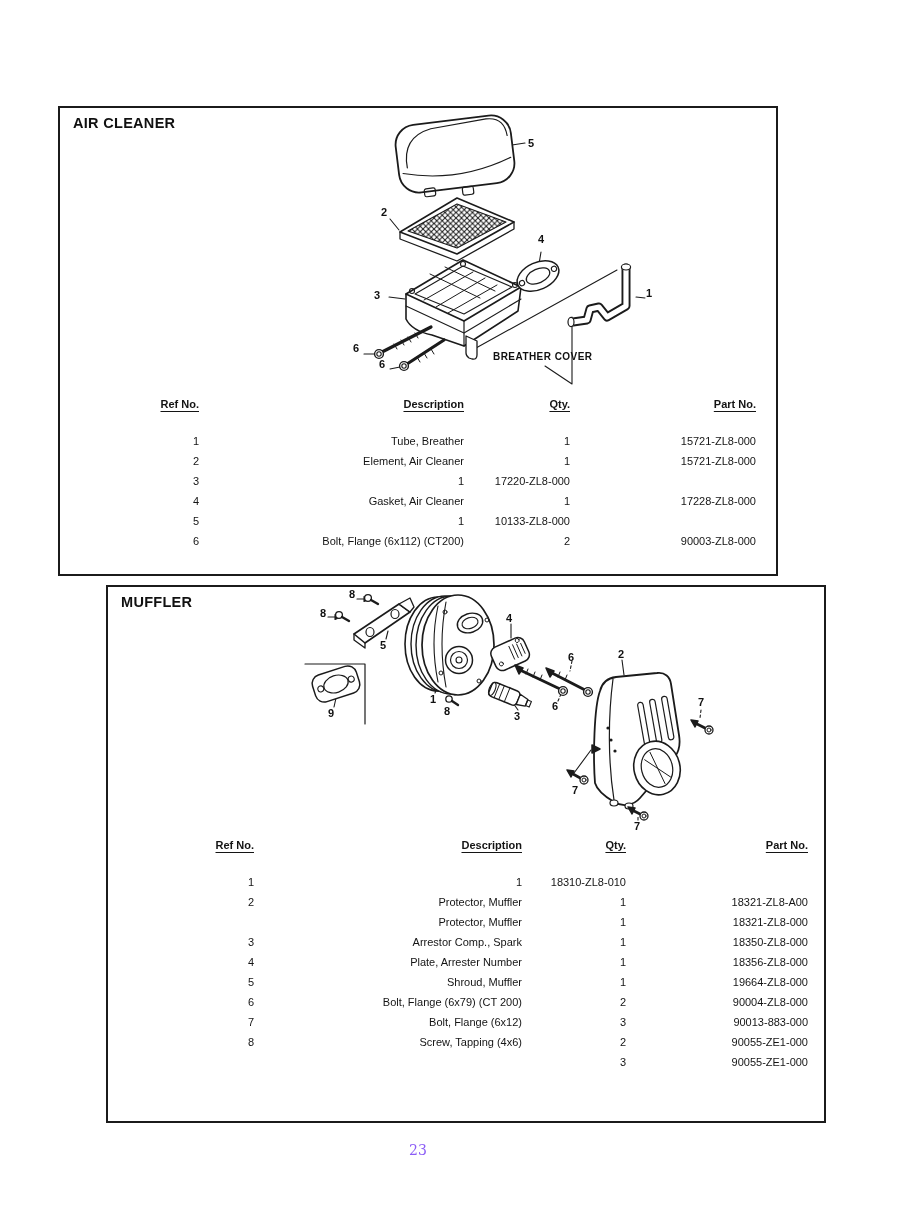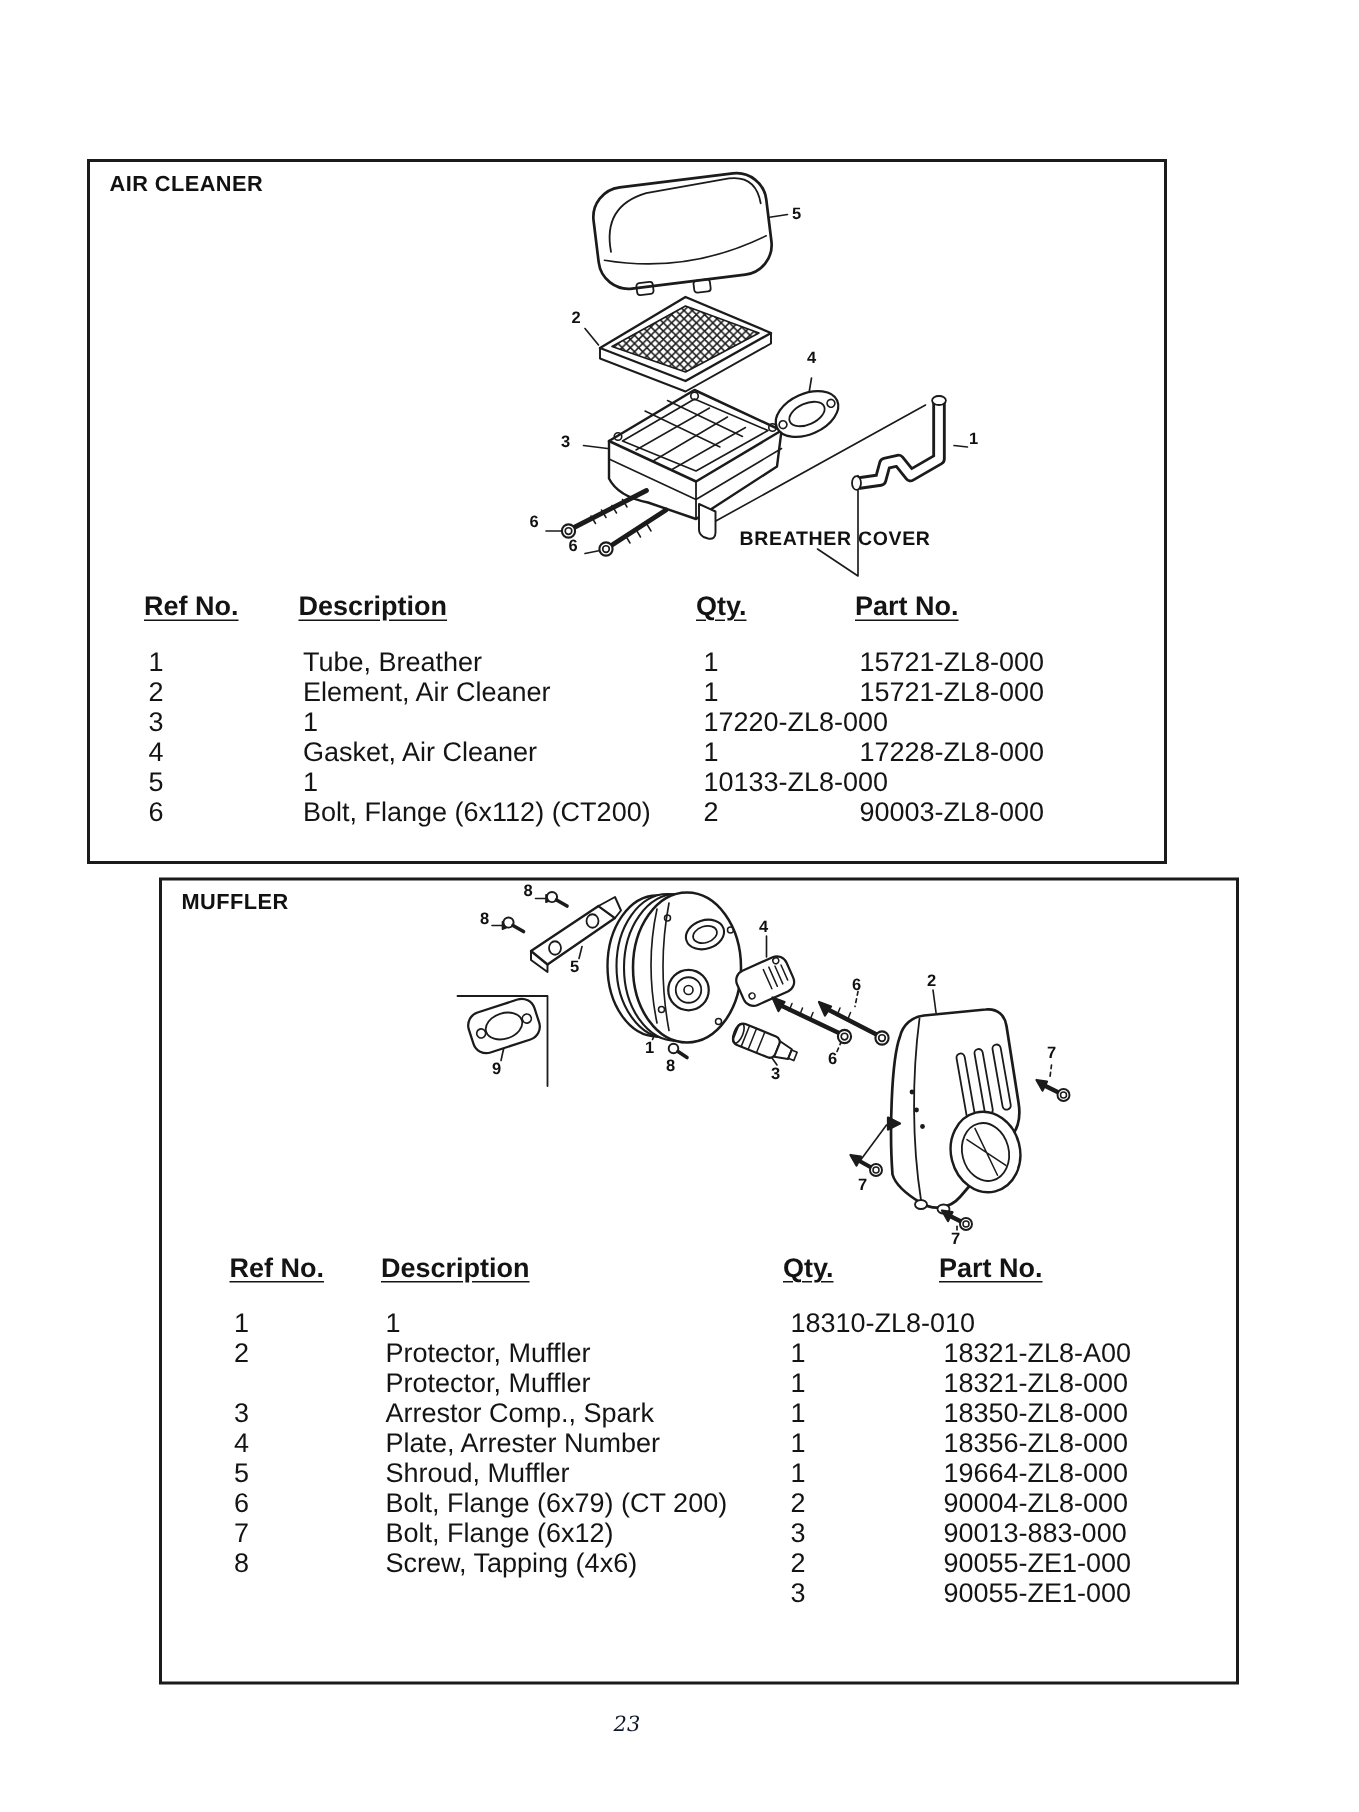--- a/index.html
+++ b/index.html
@@ -6,35 +6,35 @@
   .sheet{position:relative;width:906px;height:1208px;background:#fff;overflow:hidden;
          font-family:"Liberation Sans",sans-serif;color:#161616;}
   .panel{position:absolute;left:58px;width:716px;border:2px solid #1b1b1b;background:#fff;}
   .panel-1{top:106px;height:466px;}
   .panel-2{top:585px;height:534px;margin-left:48px;}
   .panel-title{position:absolute;left:13px;top:7px;margin:0;font-size:14.5px;font-weight:bold;
                letter-spacing:.3px;color:#111;}
   .diagram{position:absolute;inset:0;}
   .diagram svg{position:absolute;left:0;top:0;}
   .callout{position:absolute;font-size:11px;font-weight:bold;color:#111;line-height:11px;}
-  .annotation{position:absolute;left:433px;top:243px;font-size:13px;font-weight:bold;
+  .annotation{position:absolute;left:433px;top:243px;font-size:10px;font-weight:bold;
               letter-spacing:.45px;color:#111;}
-  .tbl{position:absolute;color:#141414;font-size:18px;}
+  .tbl{position:absolute;color:#141414;font-size:11px;text-align:right;}
   .panel-1 .tbl{left:36px;top:288px;width:660px;}
   .panel-2 .tbl{left:45px;top:250px;width:655px;}
   .hrow,.drow{display:grid;}
   .panel-1 .hrow,.panel-1 .drow{grid-template-columns:103px 265px 106px auto;}
   .panel-2 .hrow,.panel-2 .drow{grid-template-columns:101px 268px 104px auto;}
   .hrow{height:17px;line-height:17px;margin-bottom:18px;}
   .hrow span{font-weight:bold;text-decoration:underline;text-underline-offset:3px;}
   .drow{height:20px;line-height:20px;}
   .drow span{padding-left:3px;white-space:nowrap;}
   .drow span:nth-child(3){padding-left:5px;}
   .page-number{position:absolute;left:300px;top:1142px;width:236px;text-align:center;
-               font-family:"DejaVu Serif",serif;font-style:italic;font-size:14px;color:#0f172a;}
+               font-family:"DejaVu Serif",serif;font-size:14px;color:#8b5cf6;}
   svg *{vector-effect:non-scaling-stroke;}
 </style>
 </head>
 <body>
 
 <div class="sheet">
 
   <section class="panel panel-1">
     <h2 class="panel-title">AIR CLEANER</h2>
 

